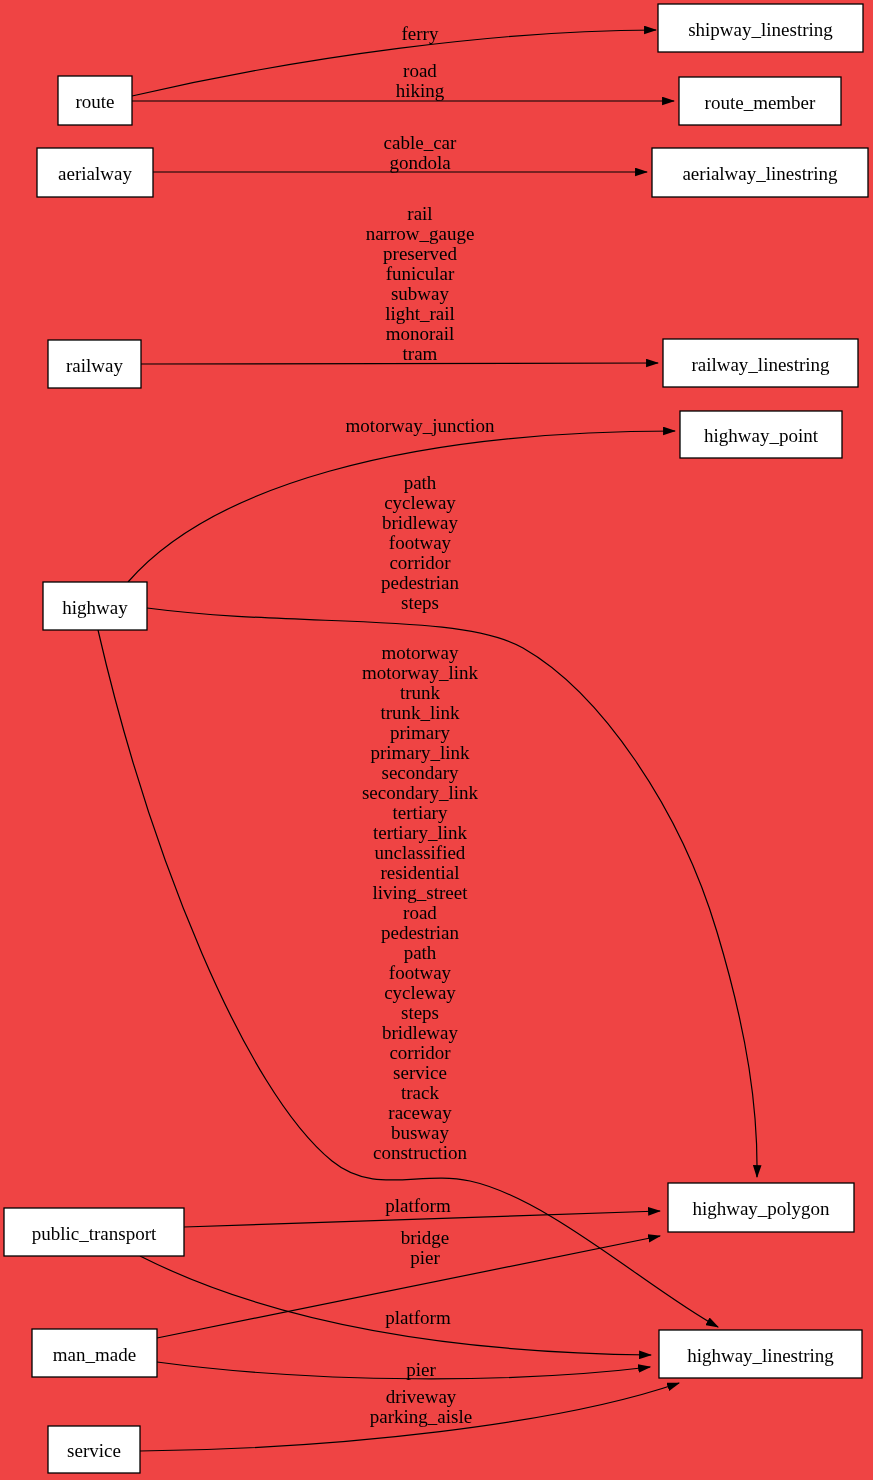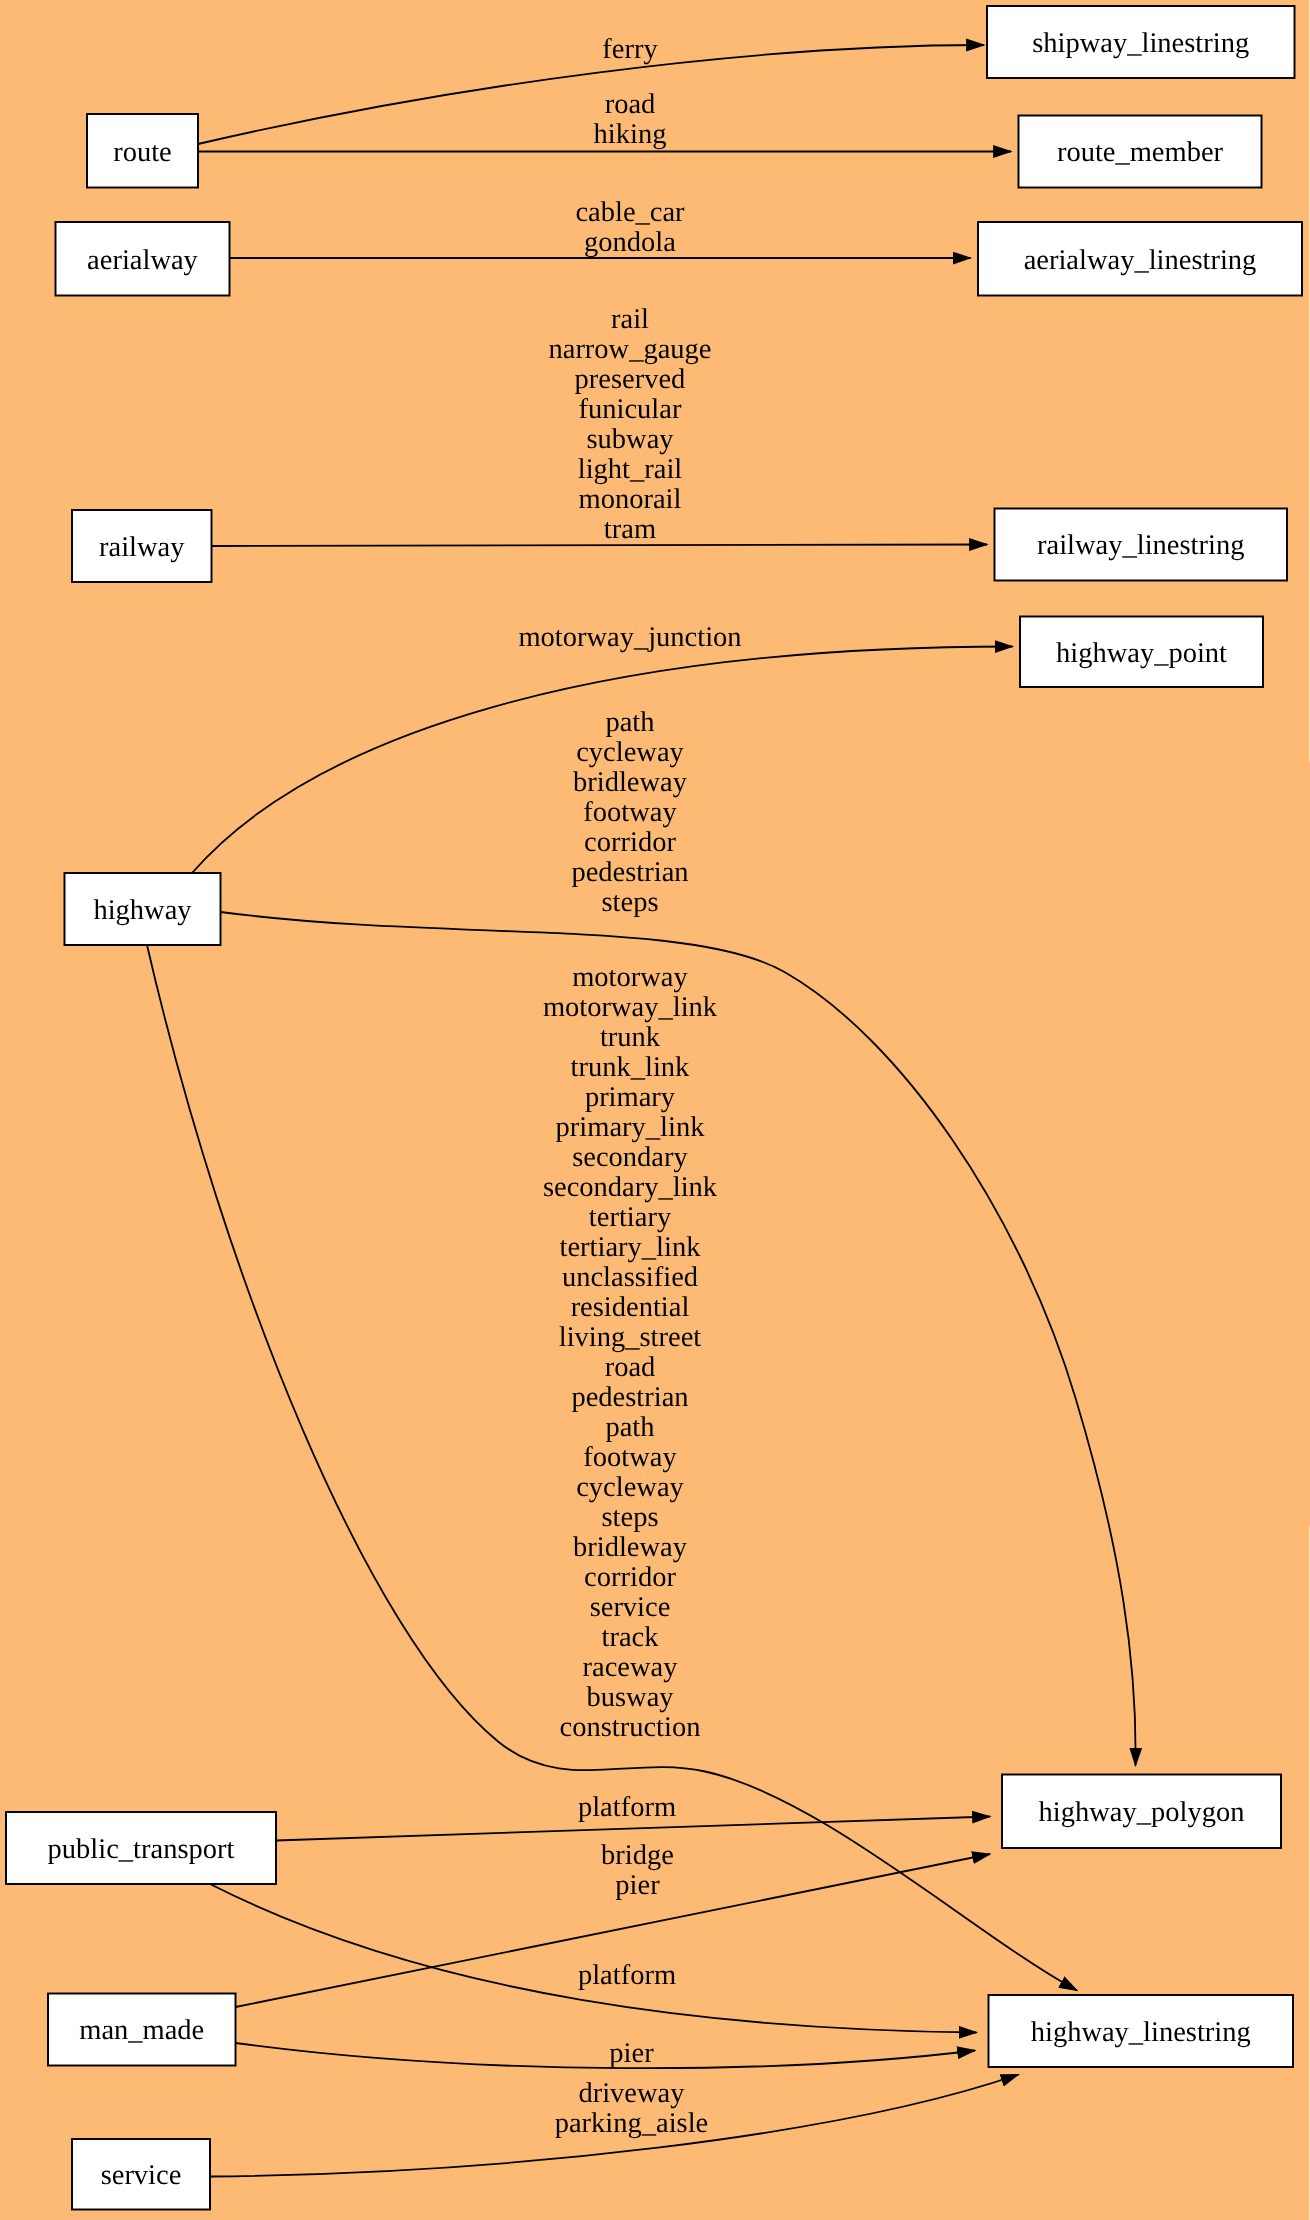--- a/index.html
+++ b/index.html
@@ -4,21 +4,21 @@
 <style>
   html, body {
     margin: 0;
     padding: 0;
     background: #ffffff;
   }
   #stage {
     position: relative;
     width: 873px;
     height: 1480px;
-    background: #fdba74;
+    background: #ef4444;
     overflow: hidden;
     font-family: "Liberation Serif", "DejaVu Serif", serif;
   }
   svg text {
     font-family: "Liberation Serif", "DejaVu Serif", serif;
     fill: #000000;
   }
   .edge-path {
     fill: none;
     stroke: #000000;

